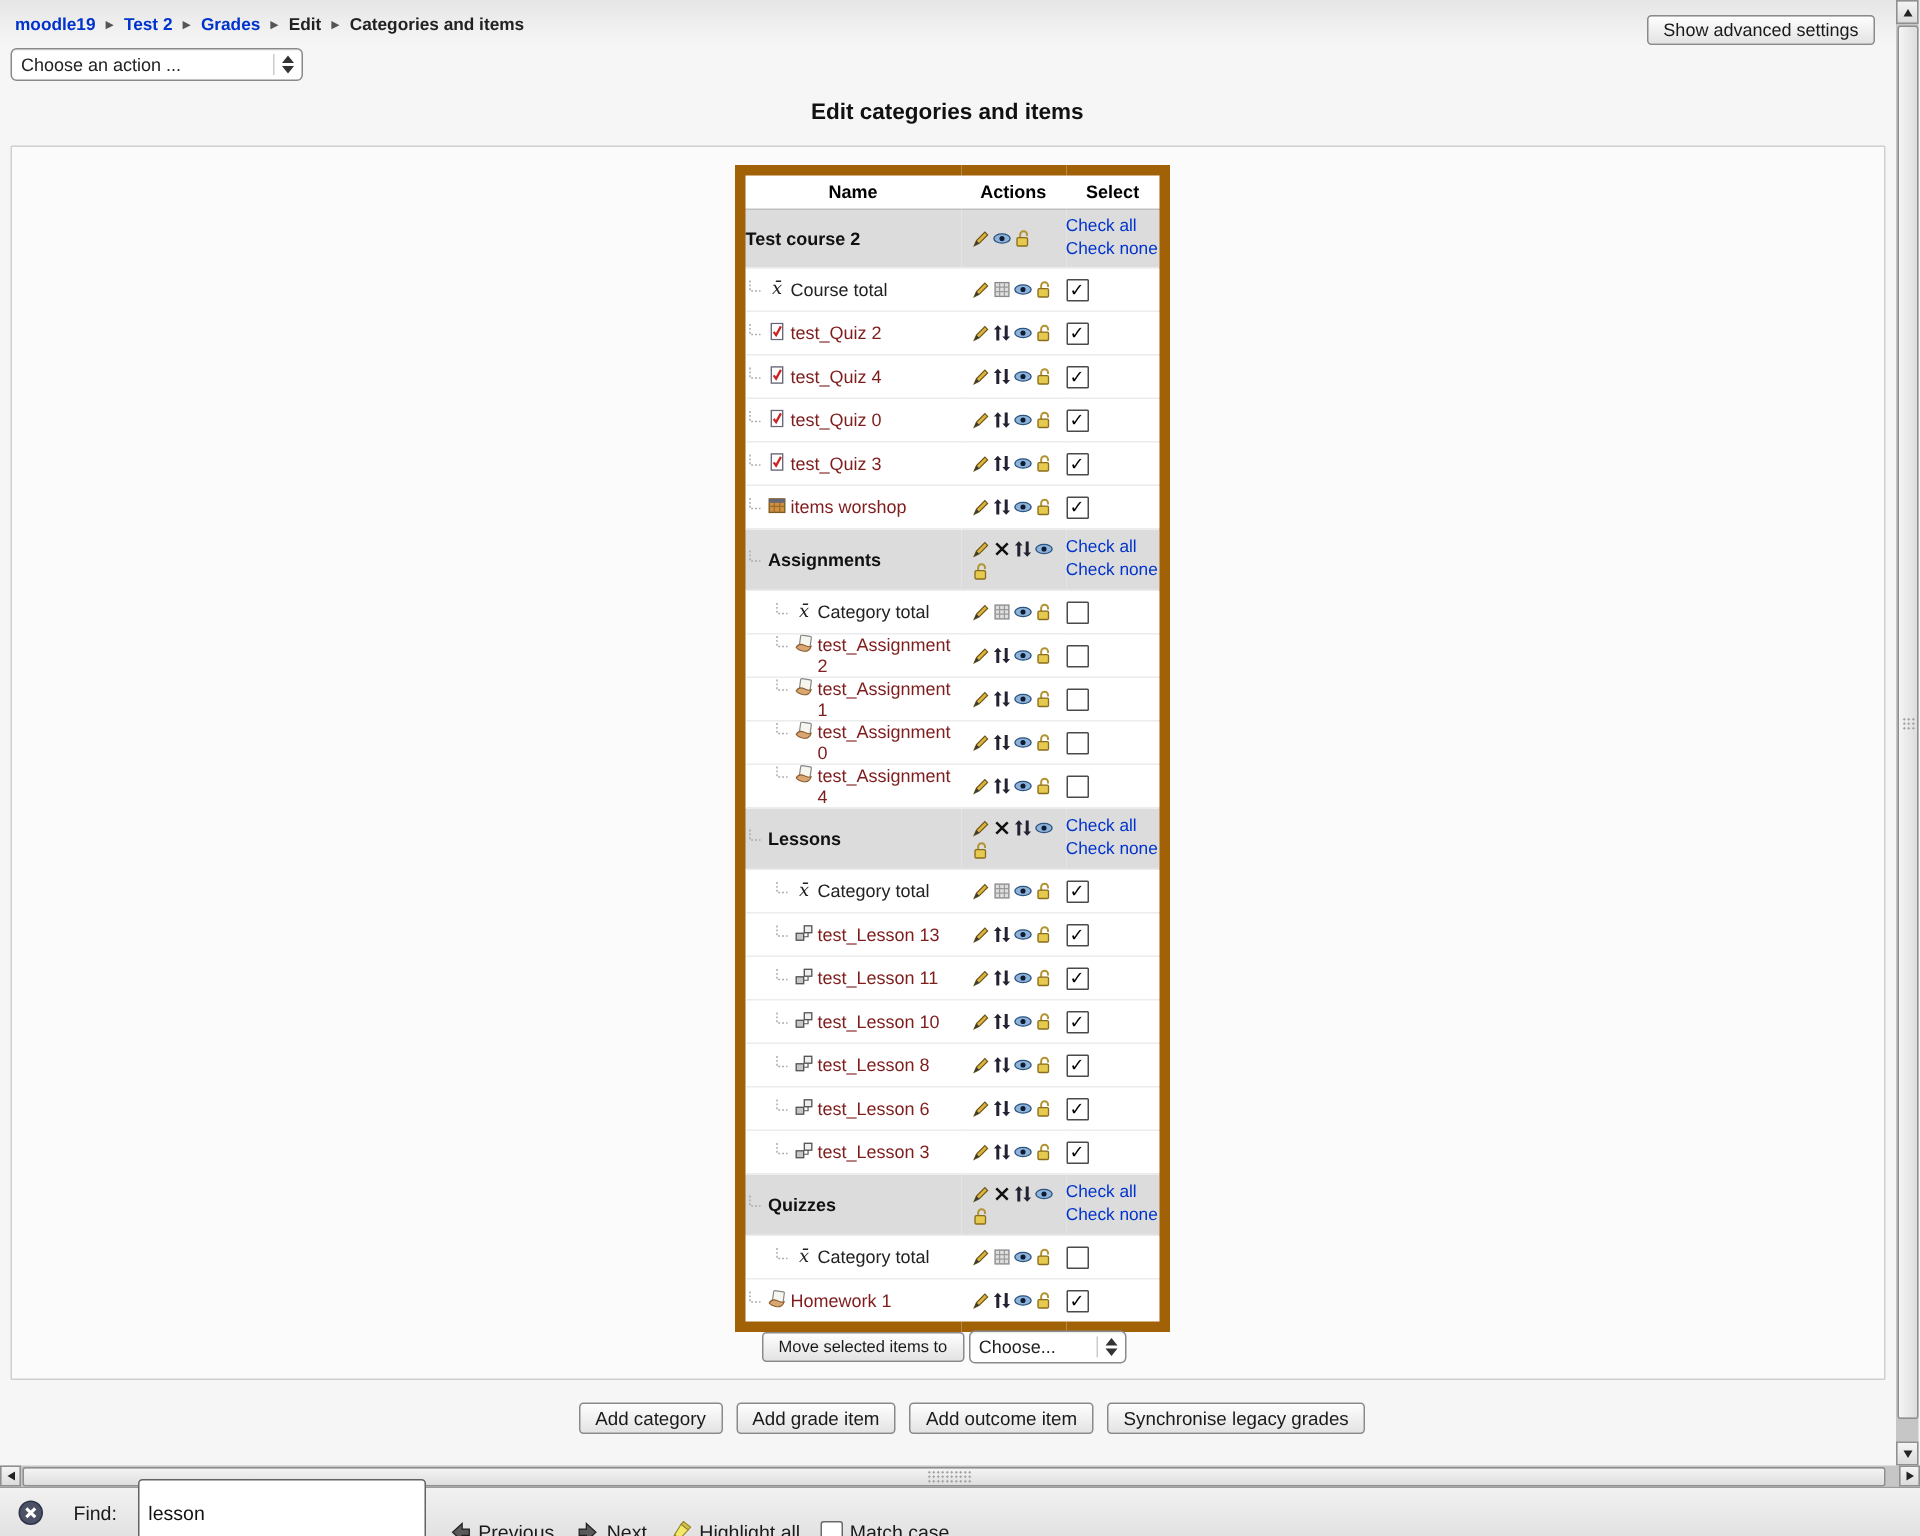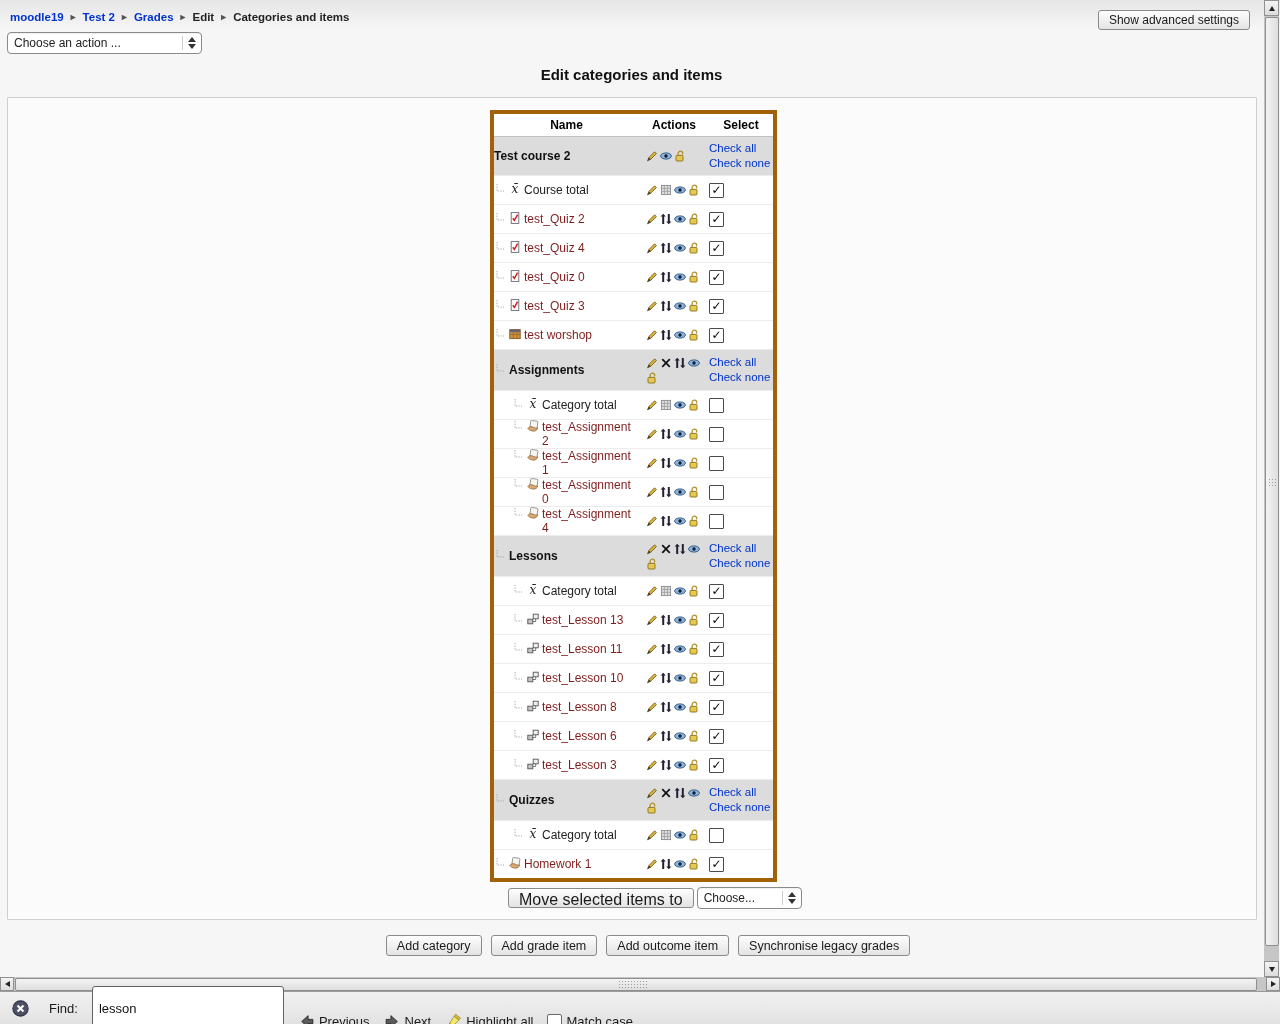--- a/index.html
+++ b/index.html
@@ -22,21 +22,21 @@
   .tri-up{width:0;height:0;border-left:4px solid transparent;border-right:4px solid transparent;border-bottom:5px solid #333;}
   .tri-dn{width:0;height:0;border-left:4px solid transparent;border-right:4px solid transparent;border-top:5px solid #333;}
   #action-select{position:absolute;left:7px;top:32px;width:193px;}
 
   #page-title{position:absolute;left:0;top:66px;width:1263px;text-align:center;font-size:15px;font-weight:bold;color:#111;margin:0;}
 
   #content-box{position:absolute;left:7px;top:97px;width:1248px;height:821px;background:#fbfbfb;border:1px solid #cfcfcf;border-radius:1px;}
 
   
   #grade-table{position:absolute;left:482px;top:12px;border-collapse:collapse;background:#fff;table-layout:fixed;
-        font-size:12px;color:#000;border:4px solid #a16207;}
+        font-size:12px;color:#000;border:7px solid #a16207;}
   #grade-table col.c-name{width:147px;} #grade-table col.c-act{width:70px;} #grade-table col.c-sel{width:66px;}
   #grade-table th{font-size:12px;font-weight:bold;height:22px;text-align:center;border-bottom:1px solid #c0c0c0;background:#fff;padding:0;}
   #grade-table td{padding:0;vertical-align:middle;border-bottom:1px solid #ececec;}
   tr.r-item td,tr.r-total td{height:28px;background:#fff;}
   tr.r-course td{height:38px;background:#dcdcdc;border-top:1px solid #fff;border-bottom:2px solid #fff;}
   tr.r-category td{height:40px;background:#dcdcdc;border-top:1px solid #fff;border-bottom:2px solid #fff;}
   td.name-cell{padding-left:4px;}
   .namewrap{display:flex;align-items:flex-start;gap:3px;}
   .bname{font-weight:bold;color:#111;}
   .pname{color:#222;}
@@ -46,21 +46,21 @@
   .ic-mean{font-family:"DejaVu Serif",serif;font-style:italic;font-size:12px;line-height:12px;color:#222;text-align:center;}
   .acts{display:flex;flex-wrap:wrap;align-items:center;width:58px;margin:0 auto;row-gap:3px;}
   .acts .ic{margin:0 1px;cursor:pointer;}
   td.sel-cell{padding-left:8px;}
   .chk{width:13px;height:13px;border:1px solid #4a4a4a;border-radius:1px;background:#fff;display:flex;align-items:center;
        justify-content:center;font-size:12px;font-weight:bold;color:#000;cursor:pointer;line-height:11px;}
   .sel-links{font-size:11.5px;line-height:15px;}
   .sel-links a{display:block;color:#0033cc;text-decoration:none;cursor:pointer;}
 
   #move-row{position:absolute;left:500px;top:789px;display:flex;align-items:center;gap:3px;}
-  #move-btn{height:20px;font-size:16px;}
+  #move-btn{height:20px;font-size:11px;}
   #move-select{width:103px;}
 
   #bottom-buttons{position:absolute;left:0;top:935px;width:1296px;display:flex;justify-content:center;gap:9px;}
   #bottom-buttons .gbtn{height:21px;font-size:12.5px;}
 
   
   .sb-btn{position:absolute;background:linear-gradient(#f4f4f4,#dcdcdc);border:1px solid #909090;display:flex;align-items:center;justify-content:center;cursor:pointer;box-sizing:border-box;}
   #vscroll{position:absolute;left:1264px;top:0;width:15px;height:977px;background:#c6c6c6;}
   #vthumb{position:absolute;left:1px;top:17px;width:12px;height:927px;background:linear-gradient(90deg,#f4f4f4,#dedede);border:1px solid #8f8f8f;border-radius:2px;cursor:pointer;}
   .grip{position:absolute;background-image:radial-gradient(#9a9a9a 34%,rgba(0,0,0,0) 36%);background-size:3px 3px;}
@@ -403,21 +403,21 @@
                     <path d="M3 1 V8 H10" fill="none" stroke="#aaa" stroke-width="1" stroke-dasharray="1.3 1.3"></path>
                   </svg>
                 </span>
                 <span class="ic ic-workshop">
                   <svg viewBox="0 0 12 12">
                     <rect x="0.8" y="1.6" width="10.4" height="9" fill="#cf9040" stroke="#7a5a20" stroke-width="0.9"></rect>
                     <rect x="0.8" y="1.6" width="10.4" height="2.6" fill="#667"></rect>
                     <path d="M0.8 6.6 H11.2 M4.2 4.2 V10.6 M7.8 4.2 V10.6" stroke="#9a6c28" stroke-width="0.8" fill="none"></path>
                   </svg>
                 </span>
-                <a class="item-link">test worshop</a>
+                <a class="item-link">items worshop</a>
               </div>
             </td>
             <td>
               <div class="acts">
                 <span class="ic ic-edit">
                   <svg viewBox="0 0 12 12">
                     <path d="M1.5 10.8 L3 7.4 L8.6 1.8 L10.4 3.6 L4.8 9.2 Z" fill="#ddb33f" stroke="#6b5512" stroke-width="0.8"></path>
                     <path d="M1.5 10.8 L3 7.4 L4.8 9.2 Z" fill="#3a3a3a"></path>
                   </svg>
                 </span>

